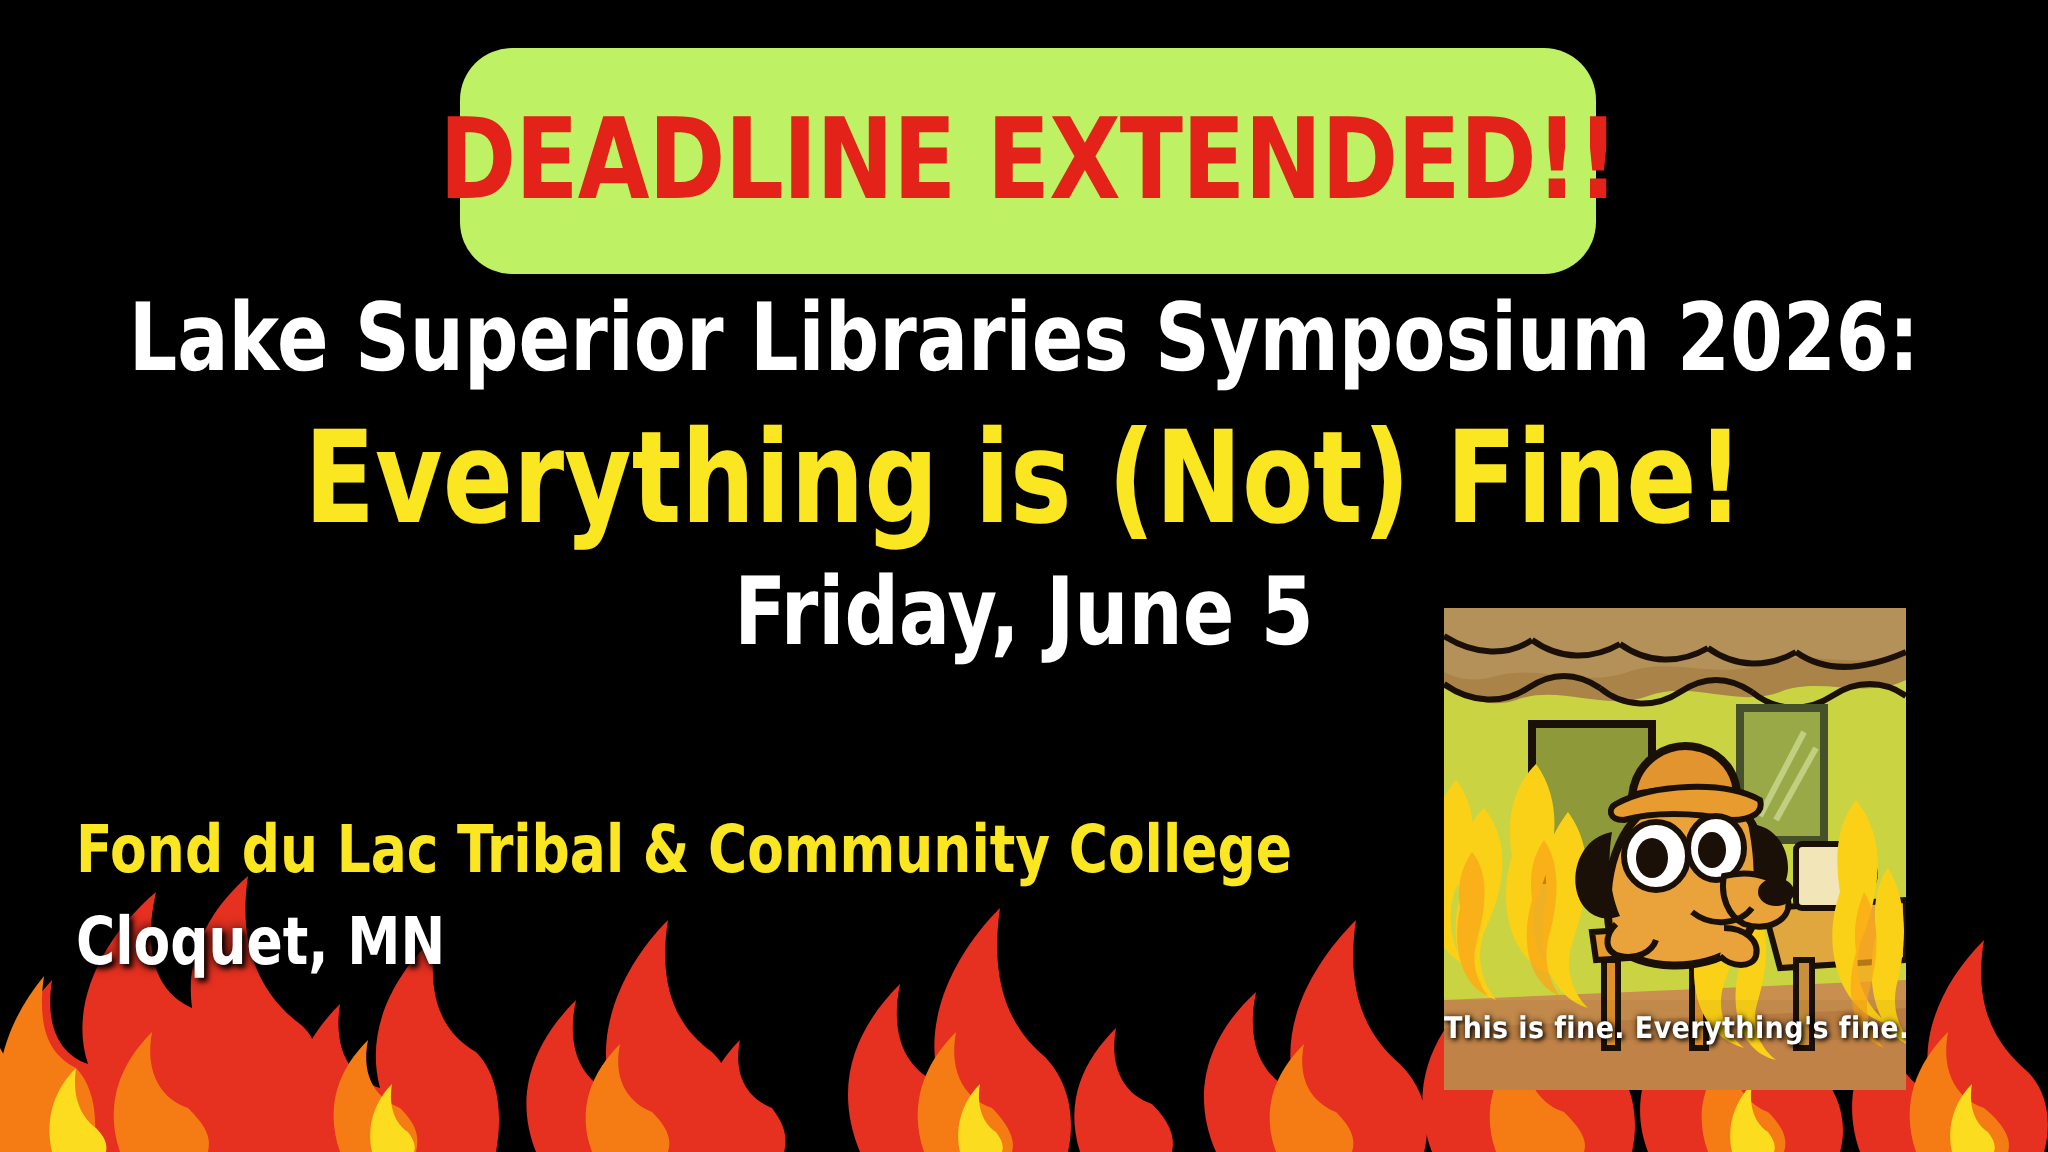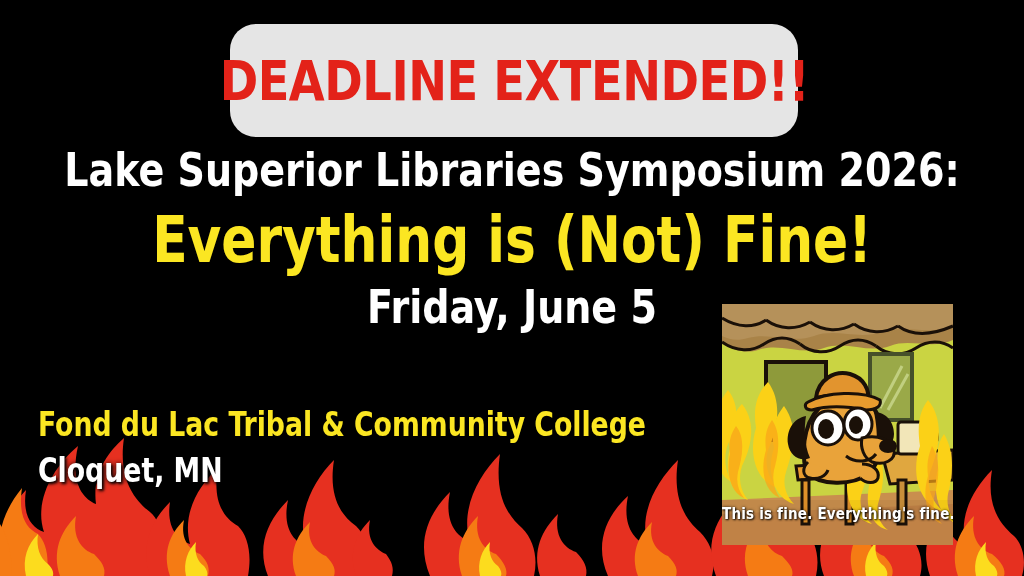--- a/index.html
+++ b/index.html
@@ -20,21 +20,21 @@
     width:1024px; height:160px;
     pointer-events:none;
   }
   .flames svg { display:block; width:1024px; height:160px; }
 
   
   .banner {
     position:absolute;
     left:230px; top:24px;
     width:568px; height:113px;
-    background:#e5e5e5;
+    background:#bef264;
     border-radius:26px;
     display:flex; align-items:center; justify-content:center;
   }
   .banner-text {
     color:#E32219;
     font-family:"Liberation Sans Narrow","DejaVu Sans Condensed","Liberation Sans", sans-serif;
     font-weight:700;
     font-size:56px;
     letter-spacing:-0.5px;
     line-height:1;

